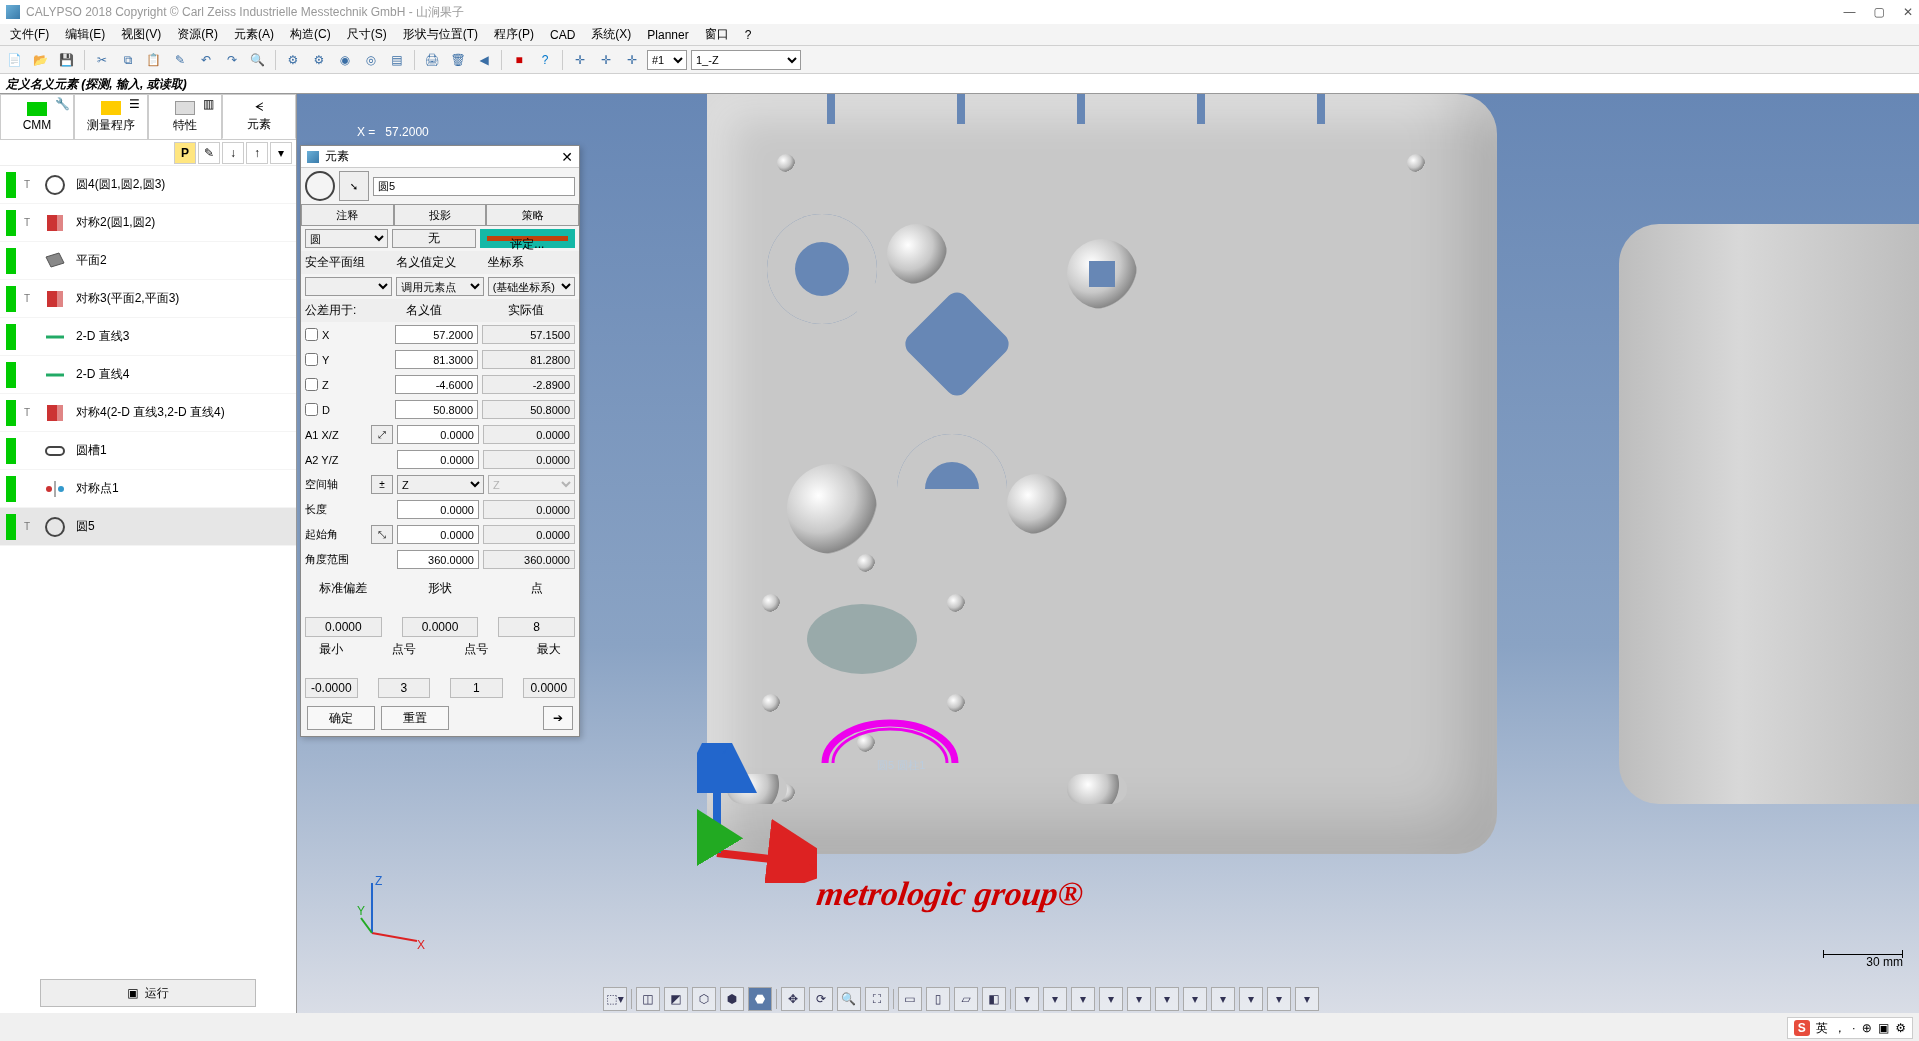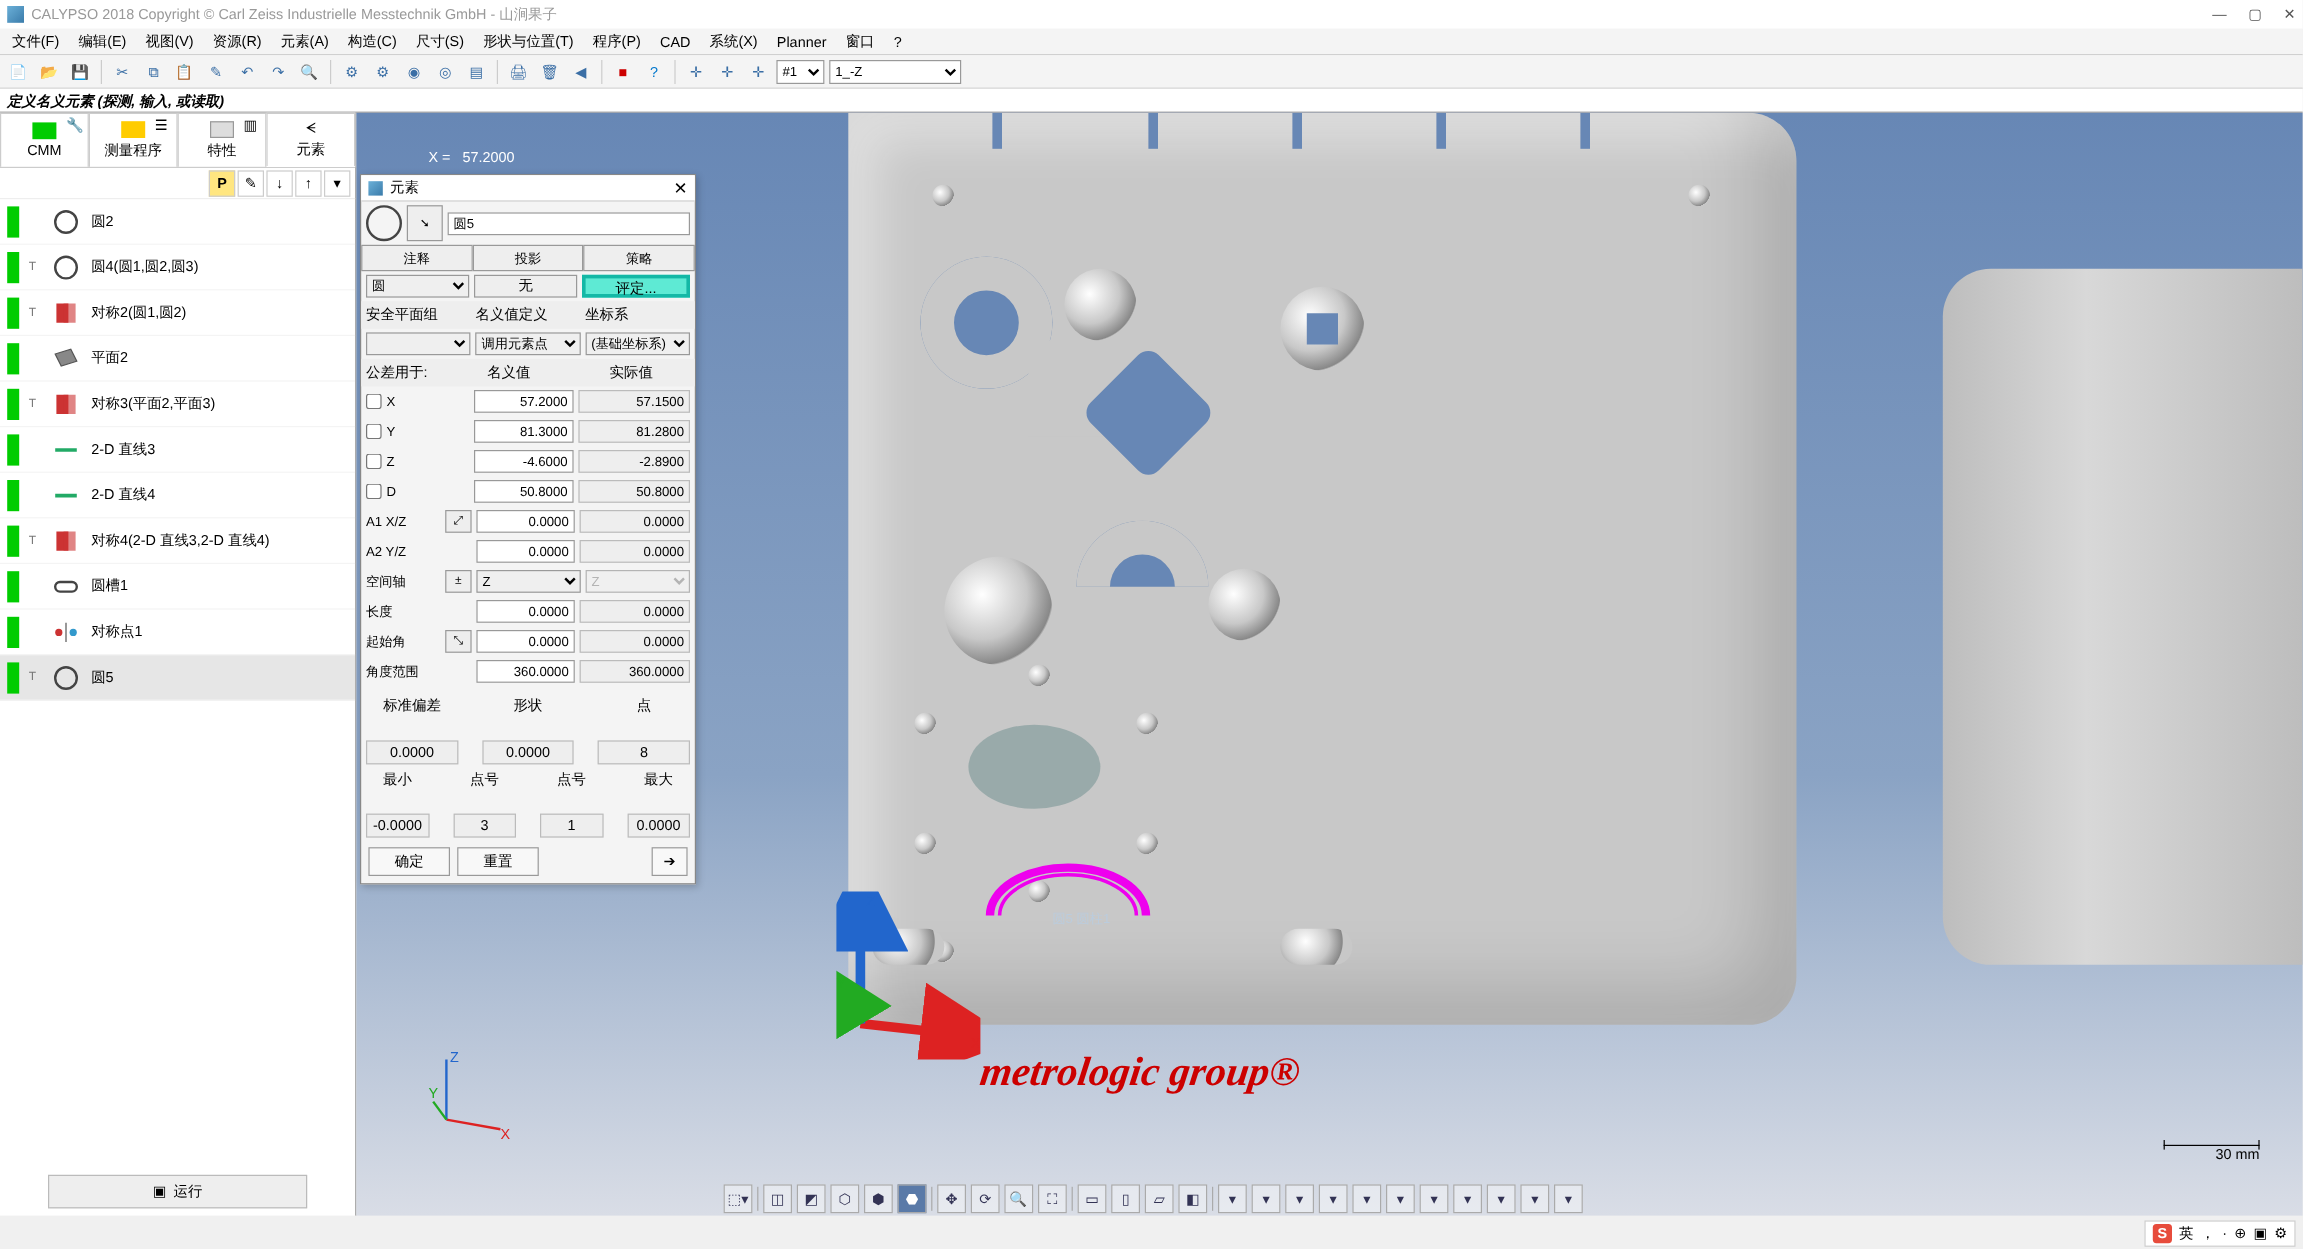--- a/index.html
+++ b/index.html
@@ -52,21 +52,21 @@
 .etflag { width:10px; color:#777; font-size:10px; }
 .eicon { width:26px; height:26px; display:flex; align-items:center; justify-content:center; }
 .eicon svg { width:24px; height:24px; }
 
 
 .runbar { height:40px; display:flex; align-items:center; justify-content:center; padding:6px 40px; }
 .runbtn { flex:1; height:28px; background:#eee; border:1px solid #bbb; display:flex; align-items:center; justify-content:center; gap:6px; }
 
 
 .coords { position:absolute; top:28px; left:60px; color:#fff; font-family:Consolas,monospace; font-size:14px; line-height:18px; white-space:pre; }
-.scale { position:absolute; right:36px; bottom:44px; color:#000; font-size:11px; }
+.scale { position:absolute; right:16px; bottom:44px; color:#000; font-size:11px; }
 .scale .bar { width:80px; height:1px; background:#000; position:relative; }
 .scale .bar::before,.scale .bar::after { content:""; position:absolute; width:1px; height:8px; background:#000; top:-4px; }
 .scale .bar::before{left:0}.scale .bar::after{right:0}
 .axisbig { position:absolute; left:400px; bottom:130px; }
 .axissm { position:absolute; left:60px; bottom:60px; }
 .brand { position:absolute; left:520px; bottom:100px; font-style:italic; font-weight:bold; color:#c00; font-size:34px; font-family:Georgia,serif; transform:skewX(-8deg);}
 .partlabel { position:absolute; left:580px; bottom:240px; color:#bcd; font-size:11px; text-align:center; }
 
 
 .part { position:absolute; left:410px; top:0; width:790px; height:760px; background:#c8c8c8; border-radius:0 40px 40px 40px; box-shadow:inset -30px -30px 60px rgba(0,0,0,.15), inset 20px 20px 40px rgba(255,255,255,.5); }
@@ -202,30 +202,20 @@
     <div class="sminibar">
       <div class="smbtn p">P</div>
       <div class="smbtn">✎</div>
       <div class="smbtn">↓</div>
       <div class="smbtn">↑</div>
       <div class="smbtn">▾</div>
     </div>
     <div class="elist" id="elist">
         <div class="erow">
           <div class="estrip"></div>
-    <div class="etflag"></div>
-    <div class="eicon">
-            <svg viewBox="0 0 24 24">
-              <circle cx="12" cy="12" r="9" fill="none" stroke="#444" stroke-width="2"></circle>
-            </svg>
-          </div>
-    <div>圆2</div>
-        </div>
-        <div class="erow">
-          <div class="estrip"></div>
     <div class="etflag">T</div>
     <div class="eicon">
             <svg viewBox="0 0 24 24">
               <circle cx="12" cy="12" r="9" fill="none" stroke="#444" stroke-width="2"></circle>
             </svg>
           </div>
     <div>圆4(圆1,圆2,圆3)</div>
         </div>
         <div class="erow">
           <div class="estrip"></div>
@@ -454,21 +444,21 @@
     <input type="text" class="left" style="flex: 1 1 0%;" value="圆5">
   </div>
   <div class="btn3">
     <button>注释</button>
     <button>投影</button>
     <button>策略</button>
   </div>
   <div class="row">
     <select style="flex:1"><option>圆</option></select>
     <button style="flex:1;height:19px;border:1px solid #999;background:#eee">无</button>
-    <button style="flex:1;height:19px;border:3px solid #14b8a6;background:#5eead4">评定...</button>
+    <button style="flex:1;height:19px;border:7px solid #14b8a6;background:#c2410c">评定...</button>
   </div>
   <div class="row hdrrow" style="font-size:11px">
     <div class="cell">安全平面组</div>
     <div class="cell">名义值定义</div>
     <div class="cell">坐标系</div>
   </div>
   <div class="row">
     <select style="flex:1"><option></option></select>
     <select style="flex:1"><option>调用元素点</option></select>
     <select style="flex:1"><option>(基础坐标系)</option></select>

